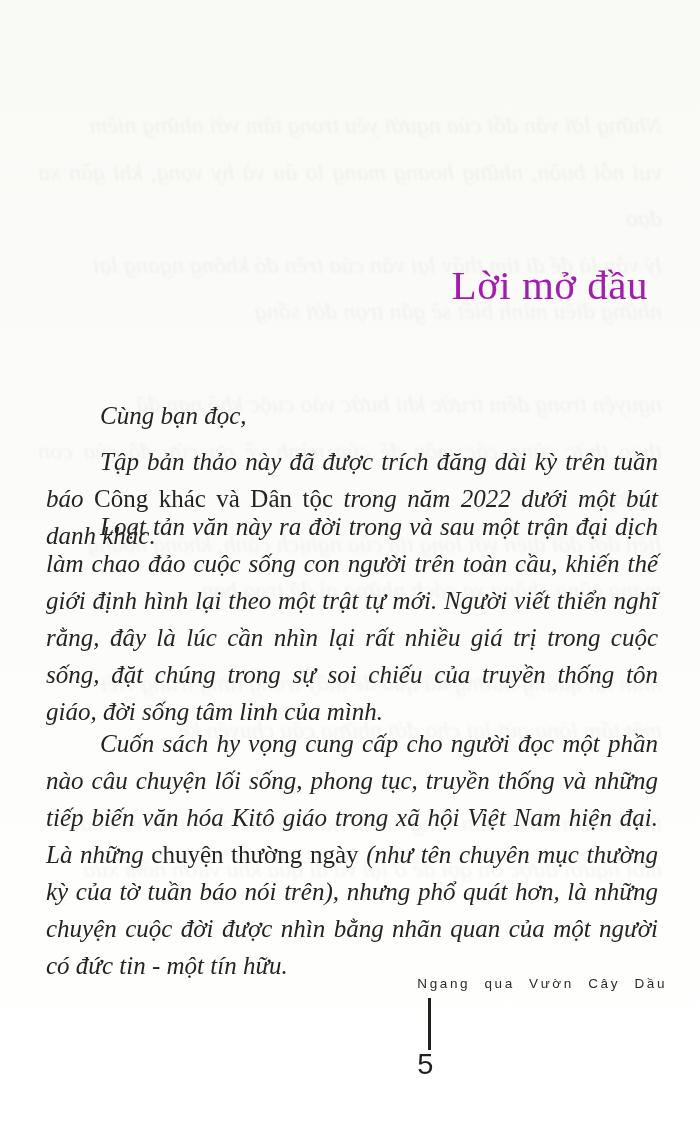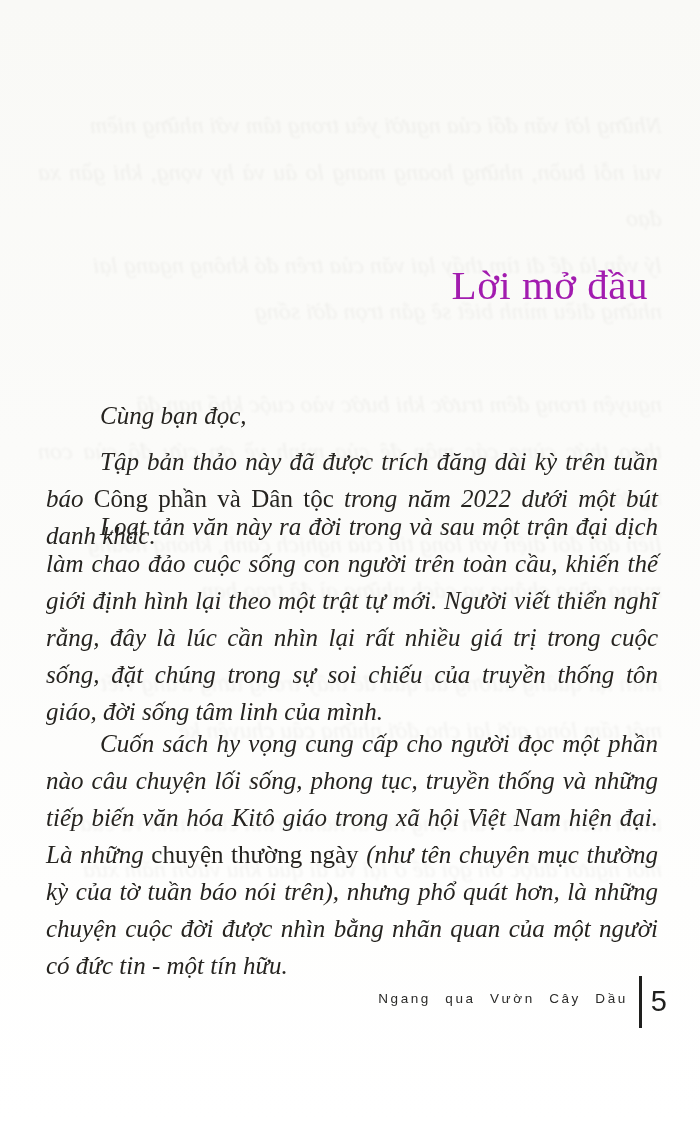--- a/index.html
+++ b/index.html
@@ -54,21 +54,22 @@
   }
   .para .up { font-style: normal; }
   #para-1 { top: 443px; }
   #para-2 { top: 508px; }
   #para-3 { top: 725px; }
 
   .footer {
     position: absolute;
     top: 976px; right: 33px;
     display: flex;
-    align-items: center;
+    align-items: flex-start;
+    flex-direction: column;
   }
   .running-title {
     font-family: "Liberation Sans", sans-serif;
     font-size: 13.5px;
     letter-spacing: 2.6px;
     word-spacing: 8px;
     color: #2b2b29;
     margin-bottom: 7px;
     white-space: nowrap;
   }
@@ -102,21 +103,21 @@
 nhìn lại quãng đường đã qua để thấy trong từng trang viết
 một tấm lòng gửi lại cho đời những câu chuyện kể
 
 thêm niềm tin để vẫn sống hết đi hành trình của mình và của
 mỗi người được ơn gọi để ở lại và đi qua khu vườn năm xưa</div>
 
 <h1 class="heading">Lời mở đầu</h1>
 
 <div class="greeting">Cùng bạn đọc,</div>
 
-<p class="para" id="para-1"><span>Tập bản thảo này đã được trích đăng dài kỳ trên tuần báo </span><span class="up">Công phần và Dân tộc</span><span> trong năm 2022 dưới một bút danh khác.</span></p>
+<p class="para" id="para-1"><span>Tập bản thảo này đã được trích đăng dài kỳ trên tuần báo </span><span class="up">Công khác và Dân tộc</span><span> trong năm 2022 dưới một bút danh khác.</span></p>
 
 <p class="para" id="para-2"><span>Loạt tản văn này ra đời trong và sau một trận đại dịch làm chao đảo cuộc sống con người trên toàn cầu, khiến thế giới định hình lại theo một trật tự mới. Người viết thiển nghĩ rằng, đây là lúc cần nhìn lại rất nhiều giá trị trong cuộc sống, đặt chúng trong sự soi chiếu của truyền thống tôn giáo, đời sống tâm linh của mình.</span></p>
 
 <p class="para" id="para-3"><span>Cuốn sách hy vọng cung cấp cho người đọc một phần nào câu chuyện lối sống, phong tục, truyền thống và những tiếp biến văn hóa Kitô giáo trong xã hội Việt Nam hiện đại. Là những </span><span class="up">chuyện thường ngày</span><span> (như tên chuyên mục thường kỳ của tờ tuần báo nói trên), nhưng phổ quát hơn, là những chuyện cuộc đời được nhìn bằng nhãn quan của một người có đức tin - một tín hữu.</span></p>
 
 <div class="footer">
   <span class="running-title">Ngang qua Vườn Cây Dầu</span>
   <span class="footer-rule"></span>
   <span class="page-number">5</span>
 </div>

